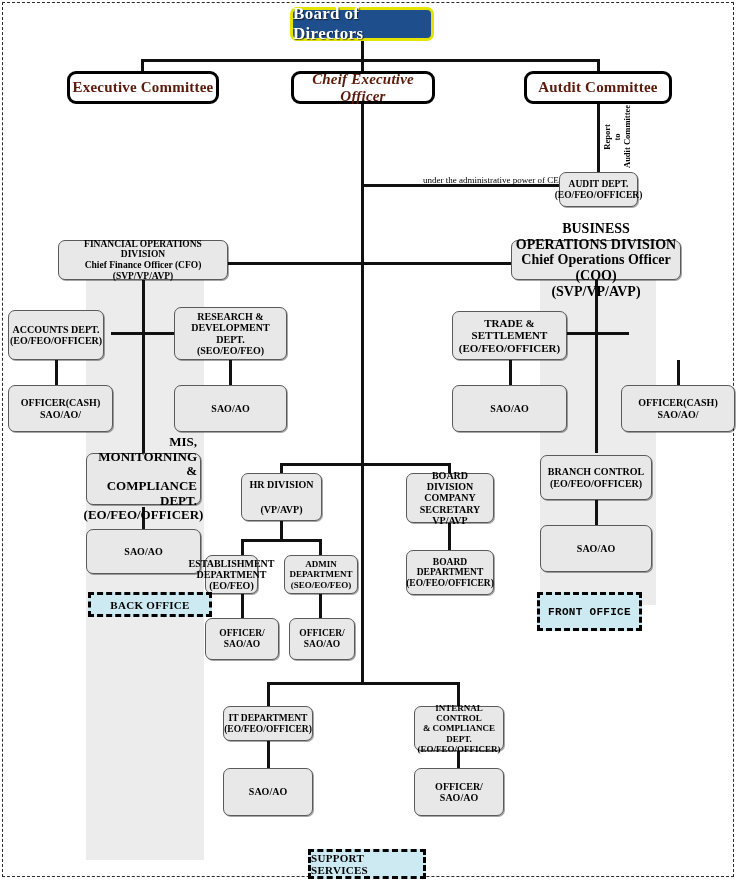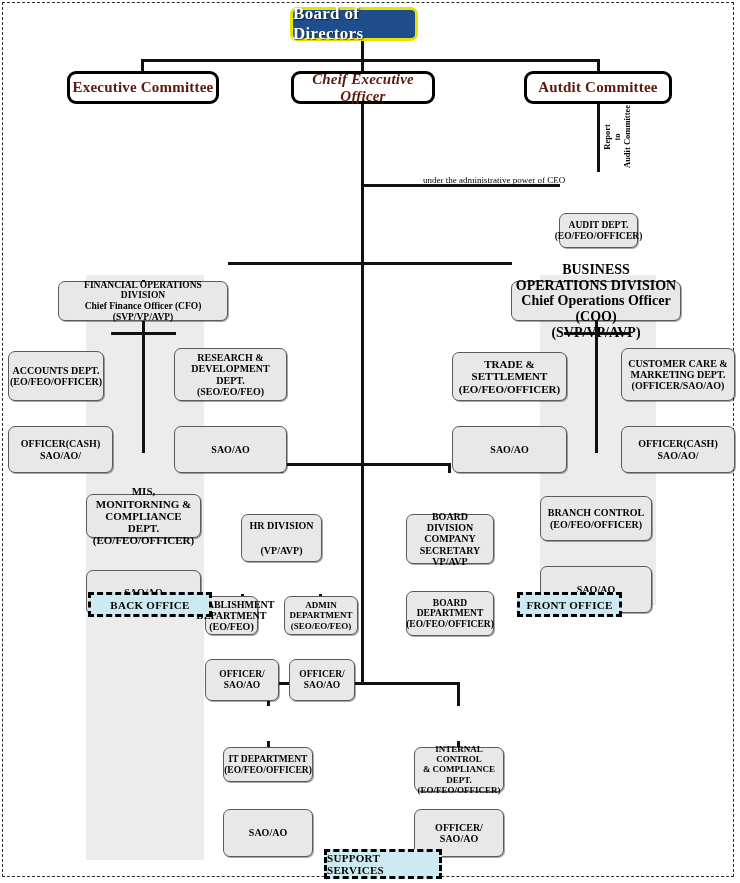--- a/index.html
+++ b/index.html
@@ -46,21 +46,20 @@
     border-radius: 7px;
     display: flex;
     flex-direction: column;
     align-items: center;
     justify-content: center;
     text-align: center;
     color: #000000;
     line-height: 1.12;
     padding: 2px 3px;
     box-shadow: 1px 1px 0 rgba(0,0,0,0.35);
-    margin-top: 41px;
   }
   .node .l1 { font-weight: bold; }
   .node .l2, .node .l3 { font-weight: bold; }
 
   
   .tier1 {
     position: absolute;
     box-sizing: border-box;
     background: #ffffff;
     border: 3px solid #000000;
@@ -185,21 +184,21 @@
   <div class="ln" style="left:319px; top:594px; width:3px; height:24px;"></div>
 
   <div class="ln" style="left:448px; top:523px; width:3px; height:27px;"></div>
 
   <div class="ln" style="left:267px; top:682px; width:193px; height:3px;"></div>
   <div class="ln" style="left:267px; top:682px; width:3px; height:24px;"></div>
   <div class="ln" style="left:457px; top:682px; width:3px; height:24px;"></div>
   <div class="ln" style="left:267px; top:741px; width:3px; height:27px;"></div>
   <div class="ln" style="left:457px; top:741px; width:3px; height:27px;"></div>
 
-  <div class="board" style="left:290px; top:7px; width:128px; height:34px;justify-content:center;">
+  <div class="board" style="left:290px; top:7px; width:144px; height:34px;justify-content:center;">
     <span>Board of Directors</span>
   </div>
 
   <div class="tier1" style="left:67px; top:71px; width:152px; height:33px;">
     <span>Executive Committee</span>
   </div>
   <div class="tier1" style="left:291px; top:71px; width:144px; height:33px;font-style:italic;">
     <span>Cheif Executive Officer</span>
   </div>
   <div class="tier1" style="left:524px; top:71px; width:148px; height:33px;">
@@ -242,42 +241,37 @@
 
   <div class="node" style="left:174px; top:307px; width:113px; height:53px; font-size:10px;">
     <span class="l1">RESEARCH &amp;</span>
     <span class="l1">DEVELOPMENT DEPT.</span>
     <span class="l2">(SEO/EO/FEO)</span>
   </div>
   <div class="node" style="left:174px; top:385px; width:113px; height:47px; font-size:10px;">
     <span class="l2">SAO/AO</span>
   </div>
 
-  <div class="node" style="left:86px; top:453px; width:115px; height:44px; font-size:11px;">
+  <div class="node" style="left:86px; top:453px; width:115px; height:52px; font-size:13px;text-align:right;">
     <span class="l1">MIS, MONITORNING &amp;</span>
     <span class="l1">COMPLIANCE DEPT.</span>
     <span class="l2">(EO/FEO/OFFICER)</span>
   </div>
   <div class="node" style="left:86px; top:529px; width:115px; height:45px; font-size:10px;">
     <span class="l2">SAO/AO</span>
   </div>
 
   <div class="node" style="left:452px; top:311px; width:115px; height:49px; font-size:11px;">
     <span class="l1">TRADE &amp; SETTLEMENT</span>
     <span class="l2">(EO/FEO/OFFICER)</span>
   </div>
   <div class="node" style="left:452px; top:385px; width:115px; height:47px; font-size:10px;">
     <span class="l2">SAO/AO</span>
   </div>
 
-  <div class="node" style="left:621px; top:307px; width:114px; height:53px; font-size:10px;">
-    <span class="l1">CUSTOMER CARE &amp;</span>
-    <span class="l1">MARKETING DEPT.</span>
-    <span class="l2">(OFFICER/SAO/AO)</span>
-  </div>
   <div class="node" style="left:621px; top:385px; width:114px; height:47px; font-size:10px;">
     <span class="l2">OFFICER(CASH)</span>
     <span class="l2">SAO/AO/</span>
   </div>
 
   <div class="node" style="left:540px; top:455px; width:112px; height:45px; font-size:10px;">
     <span class="l1">BRANCH CONTROL</span>
     <span class="l2">(EO/FEO/OFFICER)</span>
   </div>
   <div class="node" style="left:540px; top:525px; width:112px; height:47px; font-size:10px;">
@@ -331,20 +325,20 @@
     <span class="l2">(EO/FEO/OFFICER)</span>
   </div>
   <div class="node" style="left:414px; top:768px; width:90px; height:48px; font-size:10px;">
     <span class="l2">OFFICER/</span>
     <span class="l2">SAO/AO</span>
   </div>
 
   <div class="chip" style="left:88px; top:592px; width:124px; height:25px;">
     <span>BACK OFFICE</span>
   </div>
-  <div class="chip" style="left:517px; top:592px; width:105px; height:25px;">
+  <div class="chip" style="left:537px; top:592px; width:105px; height:39px;font-family:Liberation Mono, monospace;">
     <span>FRONT OFFICE</span>
   </div>
-  <div class="chip" style="left:324px; top:849px; width:118px; height:30px;">
+  <div class="chip" style="left:308px; top:849px; width:118px; height:30px;">
     <span>SUPPORT SERVICES</span>
   </div>
 
 </div>
 
 </body></html>

